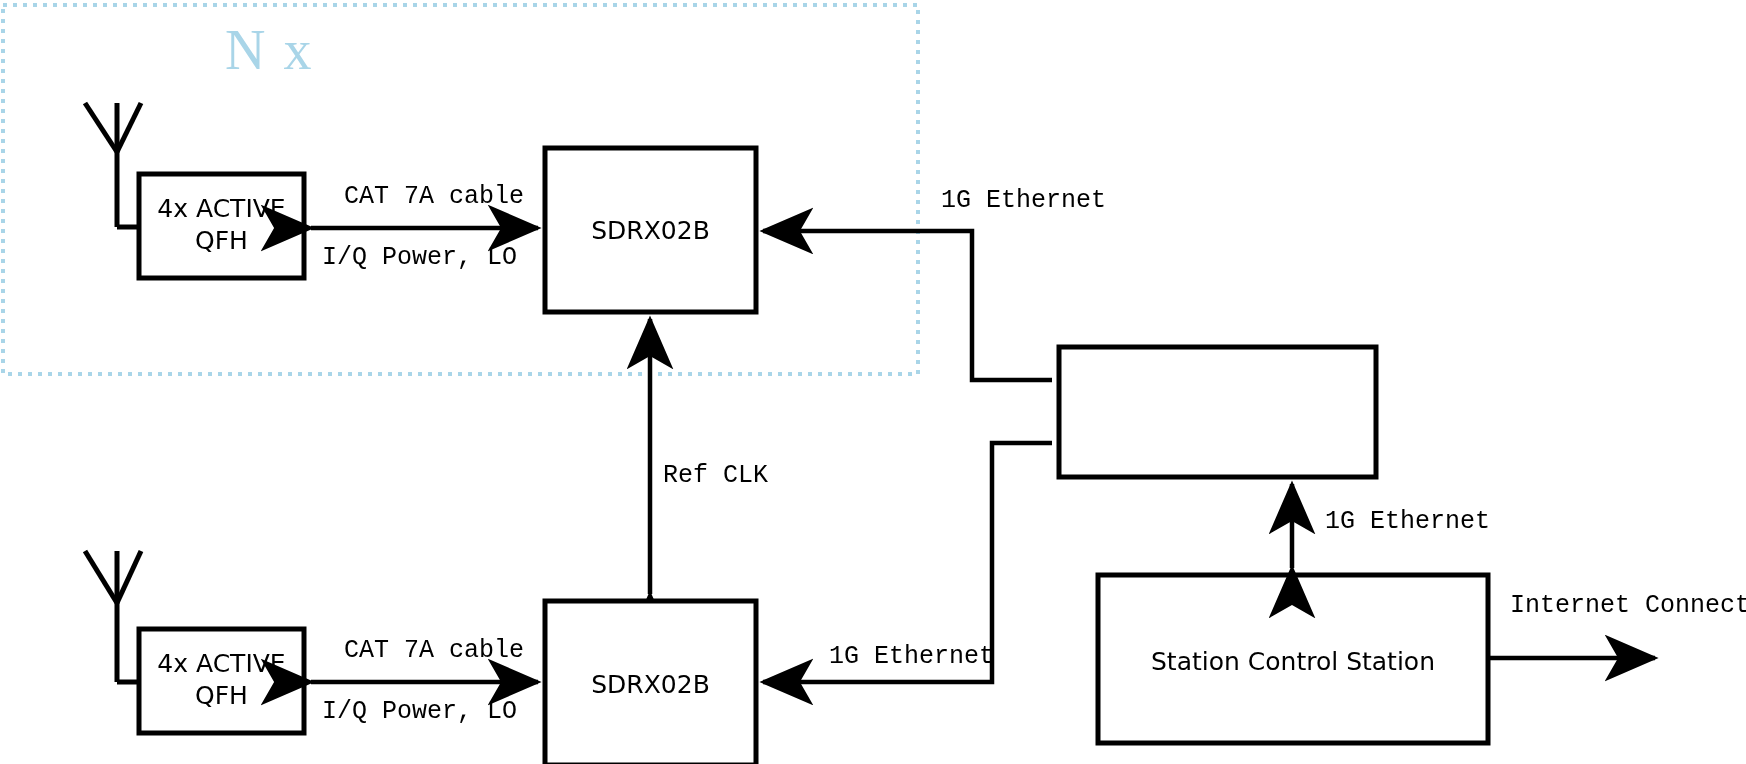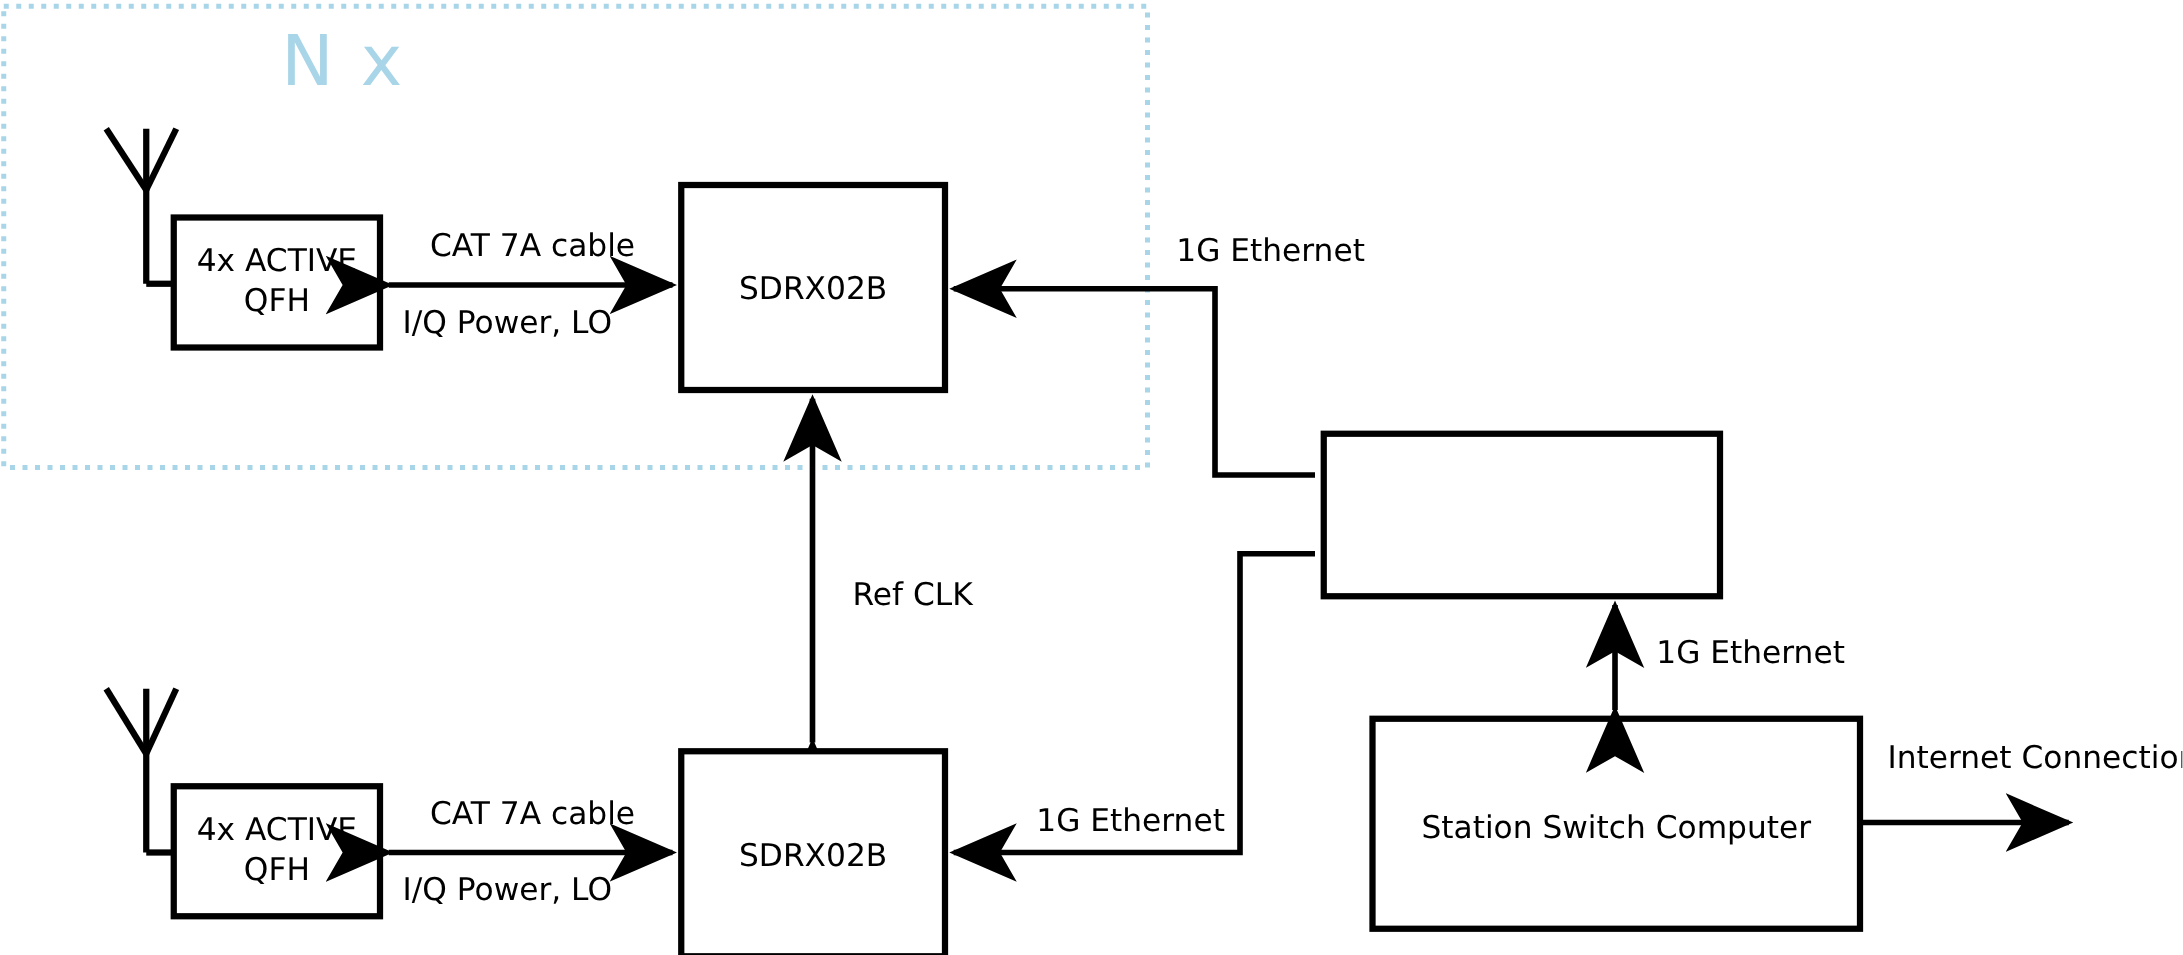--- a/index.html
+++ b/index.html
@@ -1,21 +1,21 @@
 <!DOCTYPE html>
 <html><head>
 <meta charset="utf-8">
 <style>
   html,body{margin:0;padding:0;background:#ffffff;}
   body{font-family:"DejaVu Sans","Liberation Sans",sans-serif;}
   #stage{position:relative;width:1746px;height:764px;overflow:hidden;background:#fff;}
   svg.layer{position:absolute;left:0;top:0;width:1746px;height:764px;}
-  .lbl{position:absolute;white-space:nowrap;color:#000;font-size:25px;line-height:1.15;}
+  .lbl{position:absolute;white-space:nowrap;color:#000;font-size:25px;line-height:1.15;font-family:Liberation Mono, monospace;}
   .boxlbl{position:absolute;white-space:nowrap;color:#000;font-size:25px;text-align:center;line-height:1.28;}
-  .nx{position:absolute;color:#a9d5e8;font-size:56px;line-height:1;letter-spacing:2px;}
+  .nx{position:absolute;color:#a9d5e8;font-size:56px;line-height:1;letter-spacing:2px;font-family:Liberation Serif, serif;}
 </style>
 </head>
 <body>
 
 <div id="stage">
 
   <svg class="layer" viewBox="0 0 1746 764">
     <defs>
       <marker id="ah" markerWidth="13" markerHeight="13" refX="11.2" refY="5.2" orient="auto" markerUnits="strokeWidth">
         <path d="M0,0 L12,5.2 L0,10.4 L3,5.2 Z" fill="#000"></path>
@@ -99,26 +99,26 @@
     <span>4x ACTIVE</span><br>
     <span>QFH</span>
   </div>
 
   <div class="boxlbl" style="left:545px;top:669px;width:211px;">
     <span>SDRX02B</span>
   </div>
 
 
   <div class="boxlbl" style="left:1098px;top:646px;width:390px;">
-    <span>Station Switch Computer</span>
+    <span>Station Control Station</span>
   </div>
 
   <div class="lbl" style="left:344px;top:183px;">CAT 7A cable</div>
   <div class="lbl" style="left:322px;top:244px;">I/Q Power, LO</div>
   <div class="lbl" style="left:344px;top:637px;">CAT 7A cable</div>
   <div class="lbl" style="left:322px;top:698px;">I/Q Power, LO</div>
-  <div class="lbl" style="left:682px;top:462px;">Ref CLK</div>
+  <div class="lbl" style="left:663px;top:462px;">Ref CLK</div>
   <div class="lbl" style="left:941px;top:187px;">1G Ethernet</div>
   <div class="lbl" style="left:829px;top:643px;">1G Ethernet</div>
   <div class="lbl" style="left:1325px;top:508px;">1G Ethernet</div>
   <div class="lbl" style="left:1510px;top:592px;">Internet Connection</div>
 
 </div>
 
 </body></html>

